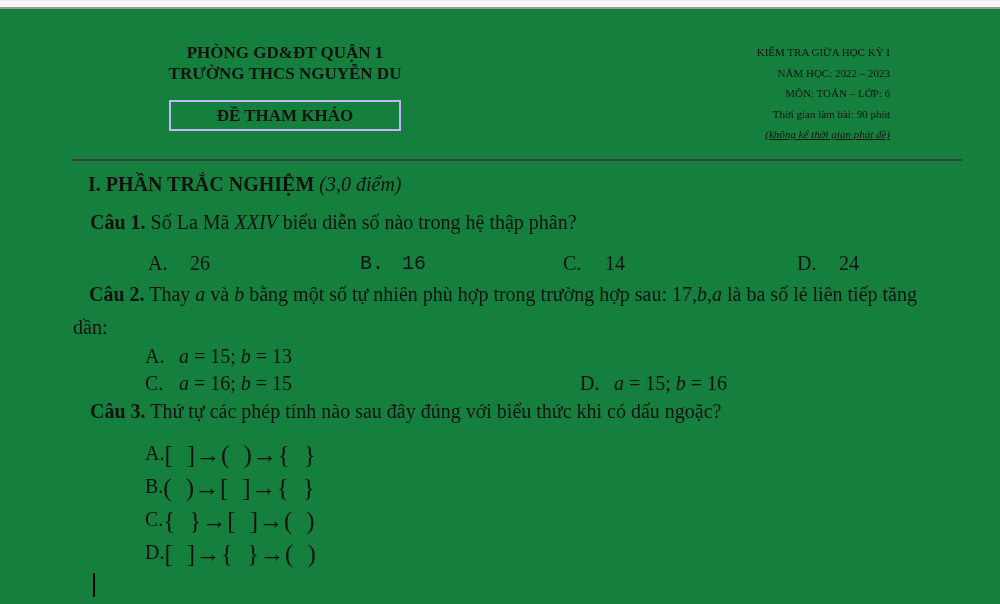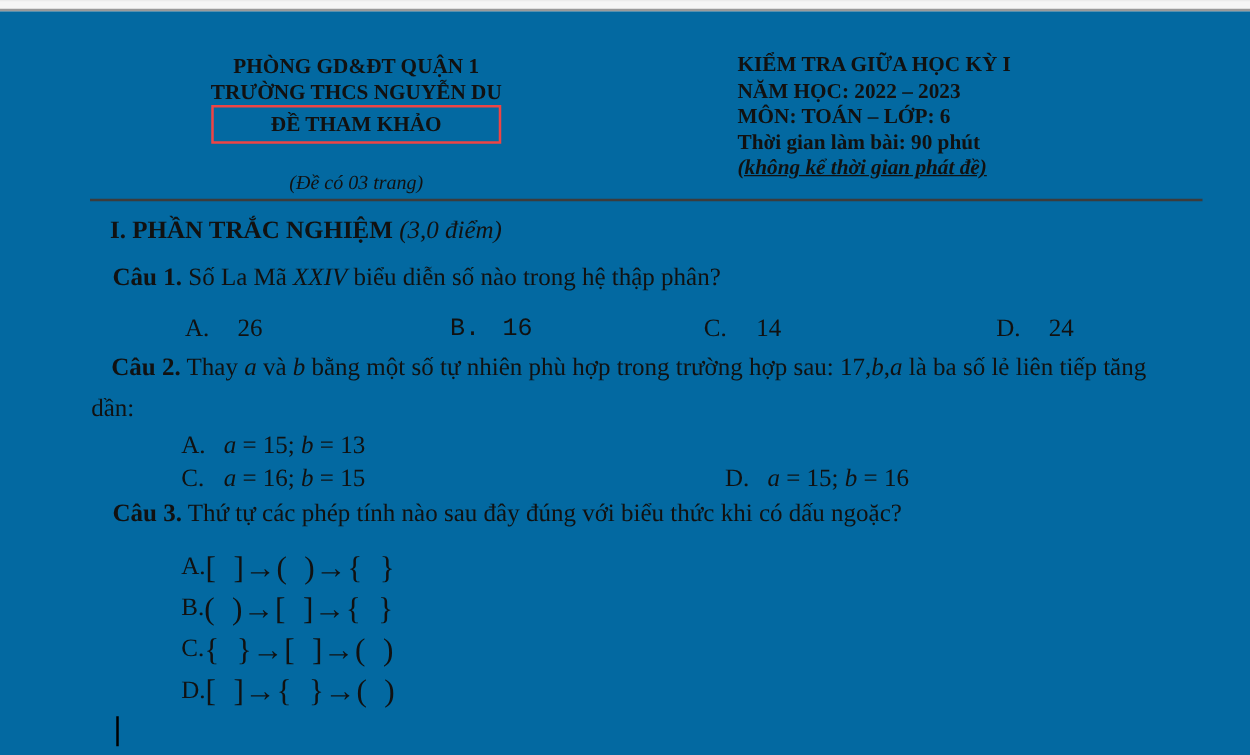--- a/index.html
+++ b/index.html
@@ -1,30 +1,30 @@
 <!DOCTYPE html>
 <html><head>
 <meta charset="utf-8">
 <style>
   html,body{margin:0;padding:0;background:#fff;}
-  #screen{position:relative;width:1000px;height:604px;background:#0369a1;overflow:hidden;
+  #screen{position:relative;width:1000px;height:604px;background:#15803d;overflow:hidden;
           font-family:"Liberation Serif","DejaVu Serif",serif;color:#111111;}
 
   
   .topbar{position:absolute;top:0;left:0;right:0;height:9px;background:#f6f6f6;
           border-top:1px solid #ececec;border-bottom:2px solid #9a9a9a;box-sizing:border-box;}
 
   
   .hdr-left{position:absolute;top:42px;left:120px;width:330px;text-align:center;
             font-weight:bold;font-size:17px;line-height:21px;}
-  .hdr-left .box{margin:0 auto 0;width:228px;border:2px solid #ef4444;padding:3px 0;}
+  .hdr-left .box{margin:16px auto 0;width:228px;border:2px solid #c4b5fd;padding:3px 0;}
   .hdr-left .note{margin-top:21px;font-weight:normal;font-style:italic;font-size:16px;}
 
-  .hdr-right{position:absolute;top:42px;left:590px;width:300px;text-align:left;
-             font-weight:bold;font-size:17px;line-height:20.5px;}
+  .hdr-right{position:absolute;top:42px;left:590px;width:300px;text-align:right;
+             font-weight:normal;font-size:11px;line-height:20.5px;}
   .hdr-right .note{font-style:italic;text-decoration:underline;}
 
   .rule{position:absolute;top:159px;left:72px;width:890px;height:2px;background:#3c3c3c;}
 
   .sec-title{position:absolute;top:173px;left:88px;font-size:20px;white-space:nowrap;}
 
   .stem{position:absolute;font-size:20px;white-space:nowrap;}
   #q1-stem{top:211px;left:90px;}
   #q3-stem{top:400px;left:90px;}
   #q4-stem{top:573px;left:90px;}
@@ -61,21 +61,20 @@
 <div id="screen">
 
   <div class="topbar"></div>
 
   <div class="hdr-left">
     <div>PHÒNG GD&amp;ĐT QUẬN 1</div>
     <div>TRƯỜNG THCS NGUYỄN DU</div>
     <div class="box">
       <span>ĐỀ THAM KHẢO</span>
     </div>
-    <div class="note">(Đề có 03 trang)</div>
   </div>
 
   <div class="hdr-right">
     <div>KIỂM TRA GIỮA HỌC KỲ I</div>
     <div>NĂM HỌC: 2022 – 2023</div>
     <div>MÔN: TOÁN – LỚP: 6</div>
     <div>Thời gian làm bài: 90 phút</div>
     <div class="note">(không kể thời gian phát đề)</div>
   </div>
 

